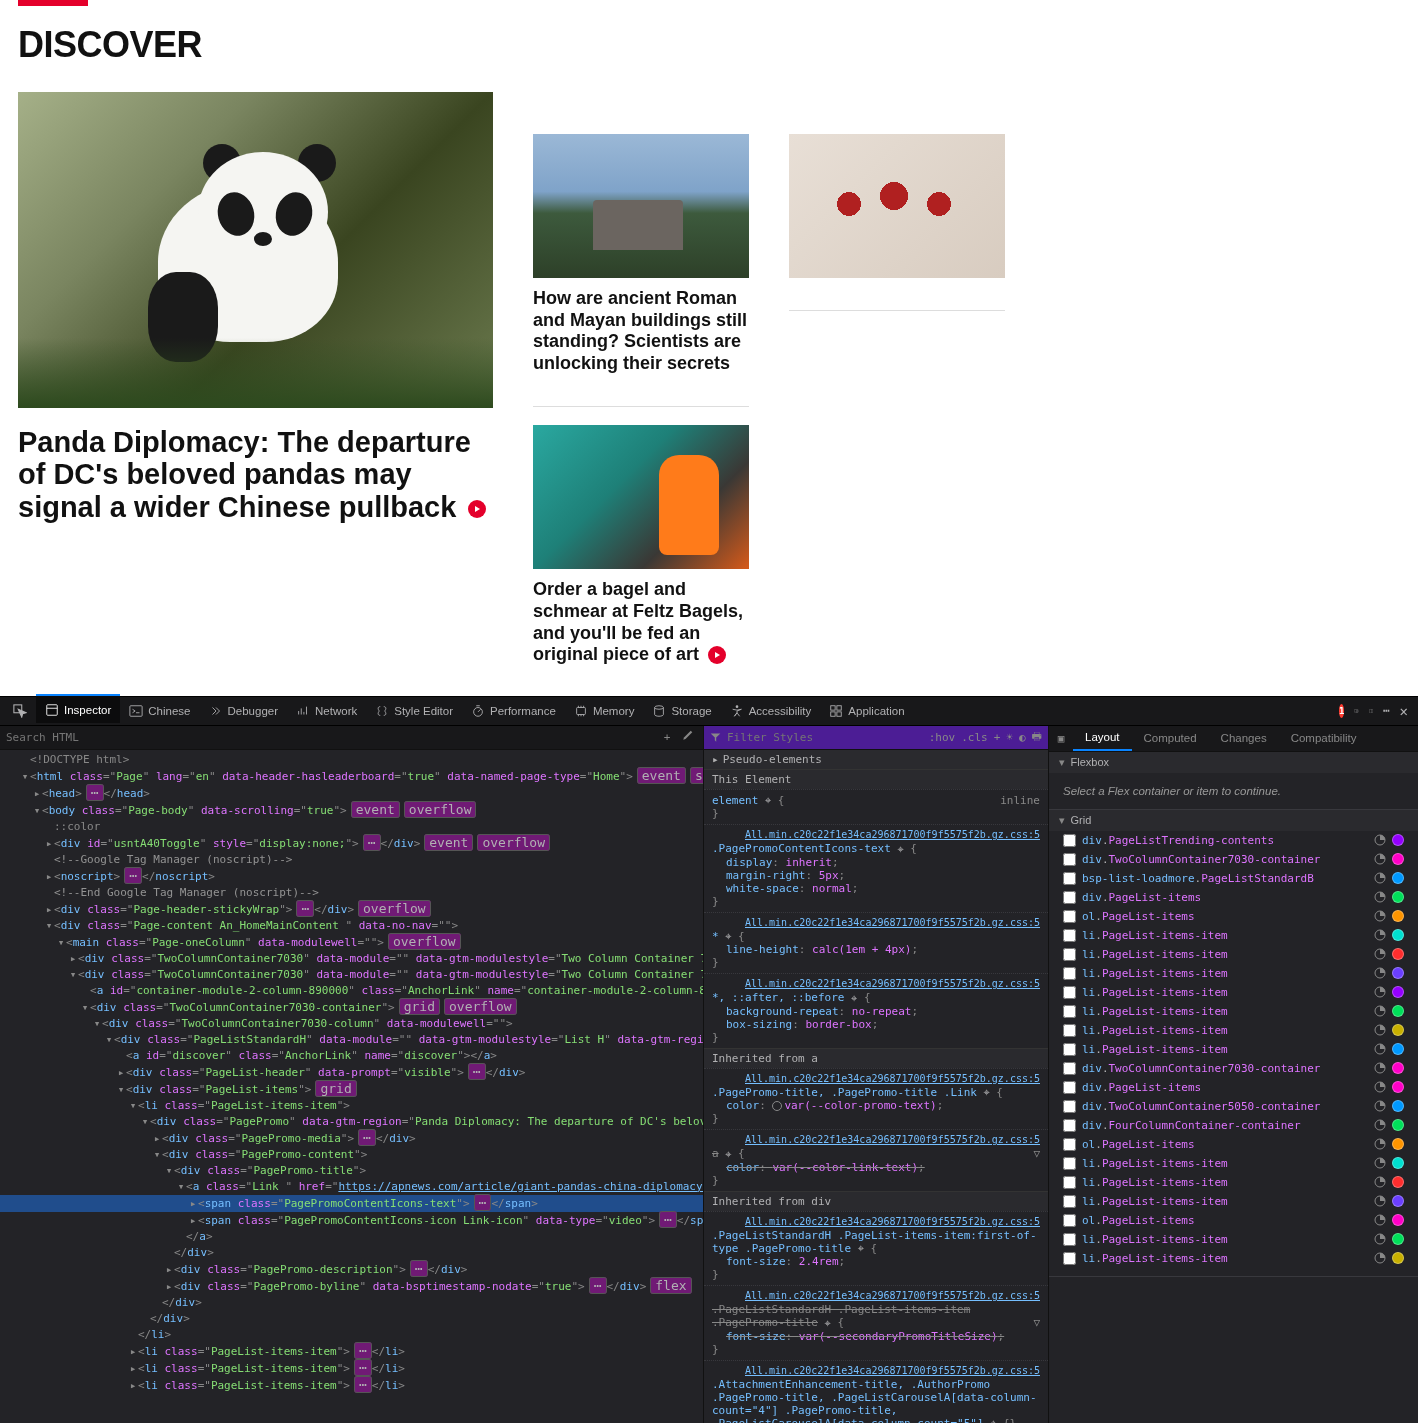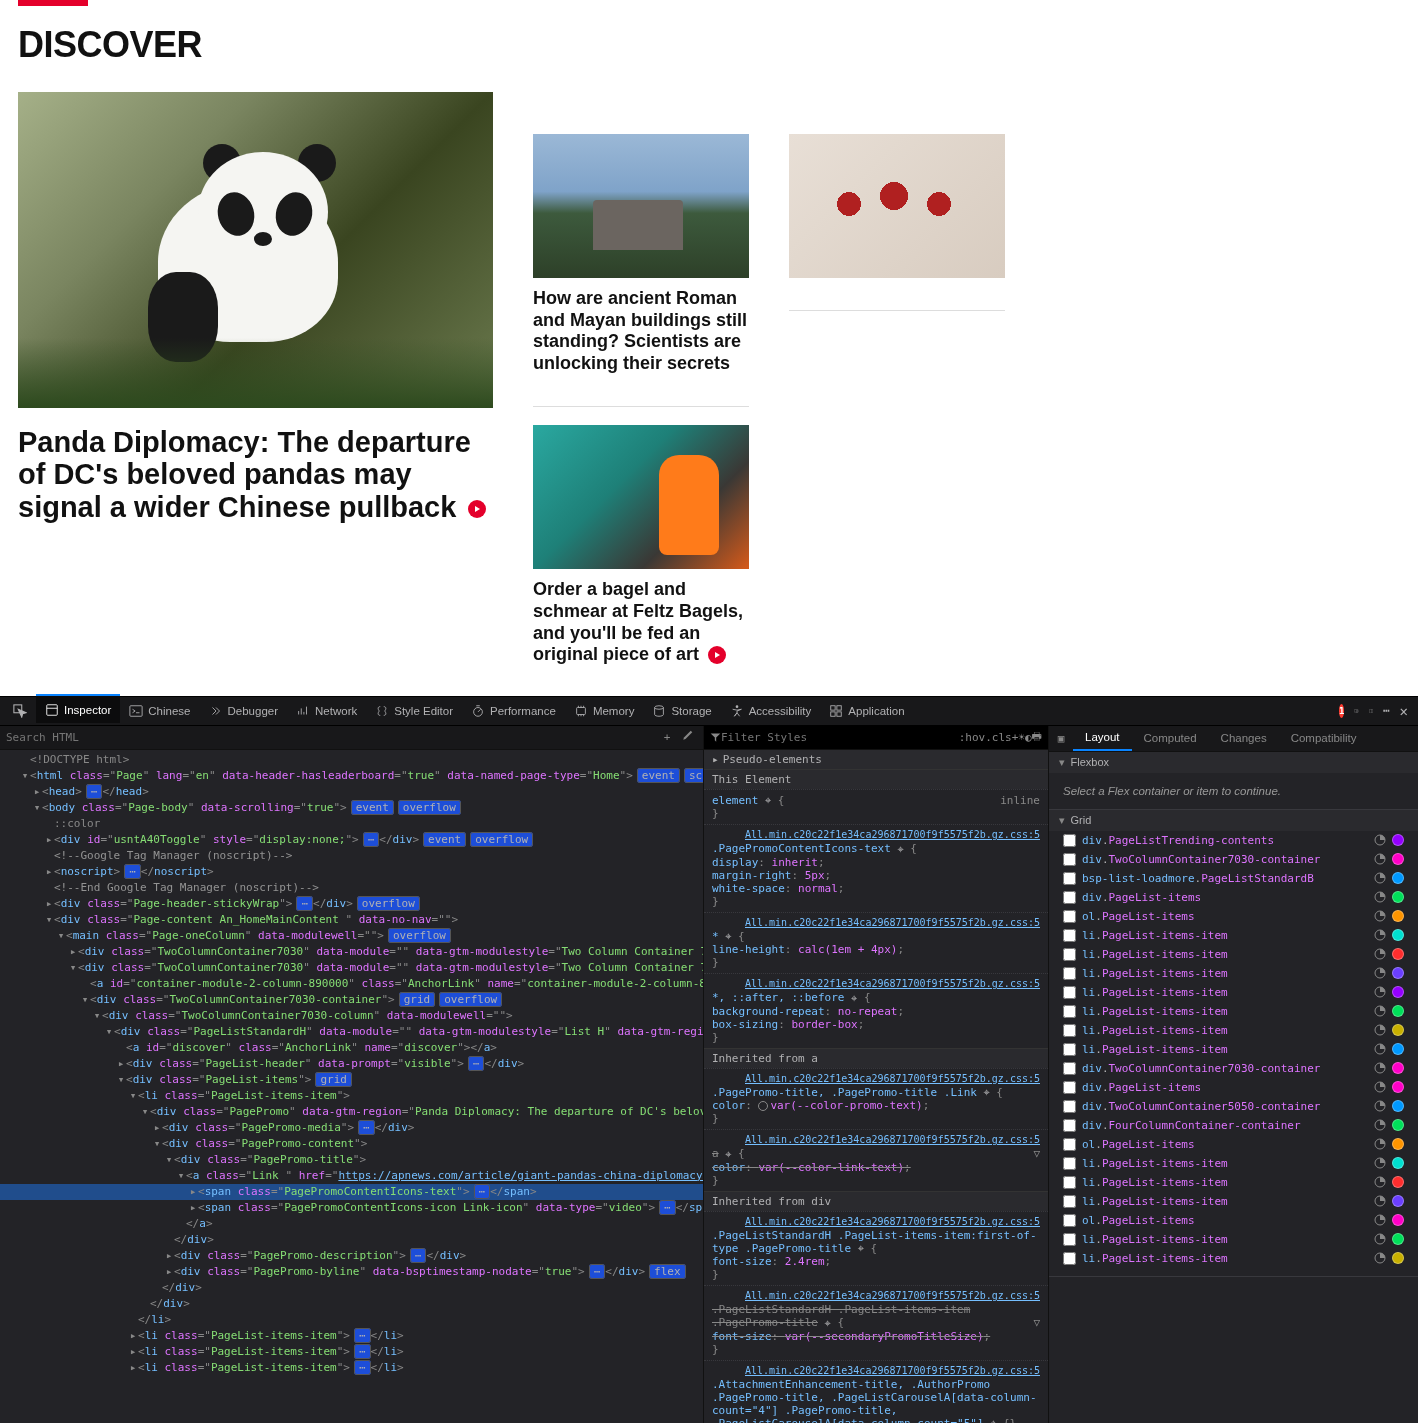--- a/index.html
+++ b/index.html
@@ -56,41 +56,41 @@
 
 .dt-dom { flex: 1; min-width: 0; background: #232327; overflow: hidden; display: flex; flex-direction: column; }
 .dom-search { display: flex; align-items: center; height: 24px; background: #18181a; border-bottom: 1px solid #111; padding: 0 6px; }
 .dom-search input { flex: 1; background: transparent; border: none; color: #fff; font-size: 11px; outline: none; font-family: inherit; }
 .dom-search .sbtn { width: 20px; text-align: center; color: #888; cursor: pointer; }
 .dom-tree { flex: 1; overflow: auto; padding: 2px 0; line-height: 16px; white-space: nowrap; font-size: 11px; }
 .dom-line { padding: 0 20px; }
 .dom-line.sel { background: #204d8c; color: #fff; }
 .tw { display: inline-block; width: 10px; text-align: center; color: #888; cursor: pointer; }
 .ind { display: inline-block; }
-.pill { background: #1d4ed8; color: #b1b1b3; border-radius: 3px; padding: 0 4px; font-size: 11px; margin-left: 4px; border: 1px solid #555; }
+.pill { background: #701a75; color: #b1b1b3; border-radius: 3px; padding: 0 4px; font-size: 13px; margin-left: 4px; border: 1px solid #555; }
 .tag { color: #75bfff; }
 .attr { color: #de74ff; }
 .val { color: #86de74; }
 .str { color: #75bfff; text-decoration: underline; }
 .comment { color: #939393; }
 .punc { color: #888; }
 
 
 .dt-styles { width: 345px; background: #232327; border-left: 1px solid #111; display: flex; flex-direction: column; overflow: hidden; }
-.styles-search { display: flex; align-items: center; height: 24px; background: #000000; border-bottom: 1px solid #111; padding: 0 6px; }
+.styles-search { display: flex; align-items: center; height: 24px; background: #4c1d95; border-bottom: 1px solid #111; padding: 0 6px; gap: 6px; }
 .styles-search input { flex: 1; background: transparent; border: none; color: #fff; font-size: 11px; outline: none; font-family: inherit; }
 .styles-search .sbtn { color: #888; cursor: pointer; font-size: 11px; }
 .styles-body { flex: 1; overflow: auto; font-size: 11px; }
 .rule-section { border-bottom: 1px solid #333; }
 .rule-header { background: #2a2a2e; padding: 3px 8px; color: #b1b1b3; display: flex; align-items: center; }
 .rule-header .tw2 { margin-right: 4px; }
 .rule { padding: 4px 8px; border-top: 1px dotted #38383d; }
 .rule-src { color: #75bfff; text-decoration: underline; font-size: 10px; display: block; text-align: right; margin-bottom: 2px; overflow: hidden; text-overflow: ellipsis; white-space: nowrap; }
 .sel { color: #75bfff; }
-.prop { color: #75bfff; }
+.prop { color: #75bfff; margin-left: 14px; }
 .pval { color: #de74ff; }
 .struck { text-decoration: line-through; color: #888; }
 .swatch { display: inline-block; width: 10px; height: 10px; border: 1px solid #888; border-radius: 50%; vertical-align: middle; margin-right: 2px; }
 .funnel { color: #888; float: right; }
 
 
 .dt-layout { width: 370px; background: #232327; border-left: 1px solid #111; display: flex; flex-direction: column; overflow: hidden; }
 .layout-tabs { display: flex; height: 26px; background: #18181a; border-bottom: 1px solid #111; }
 .layout-tab { padding: 0 12px; display: flex; align-items: center; color: #888; font-size: 11.5px; font-family: -apple-system, Arial, sans-serif; cursor: pointer; }
 .layout-tab.active { color: #fff; border-bottom: 2px solid #0a84ff; }

